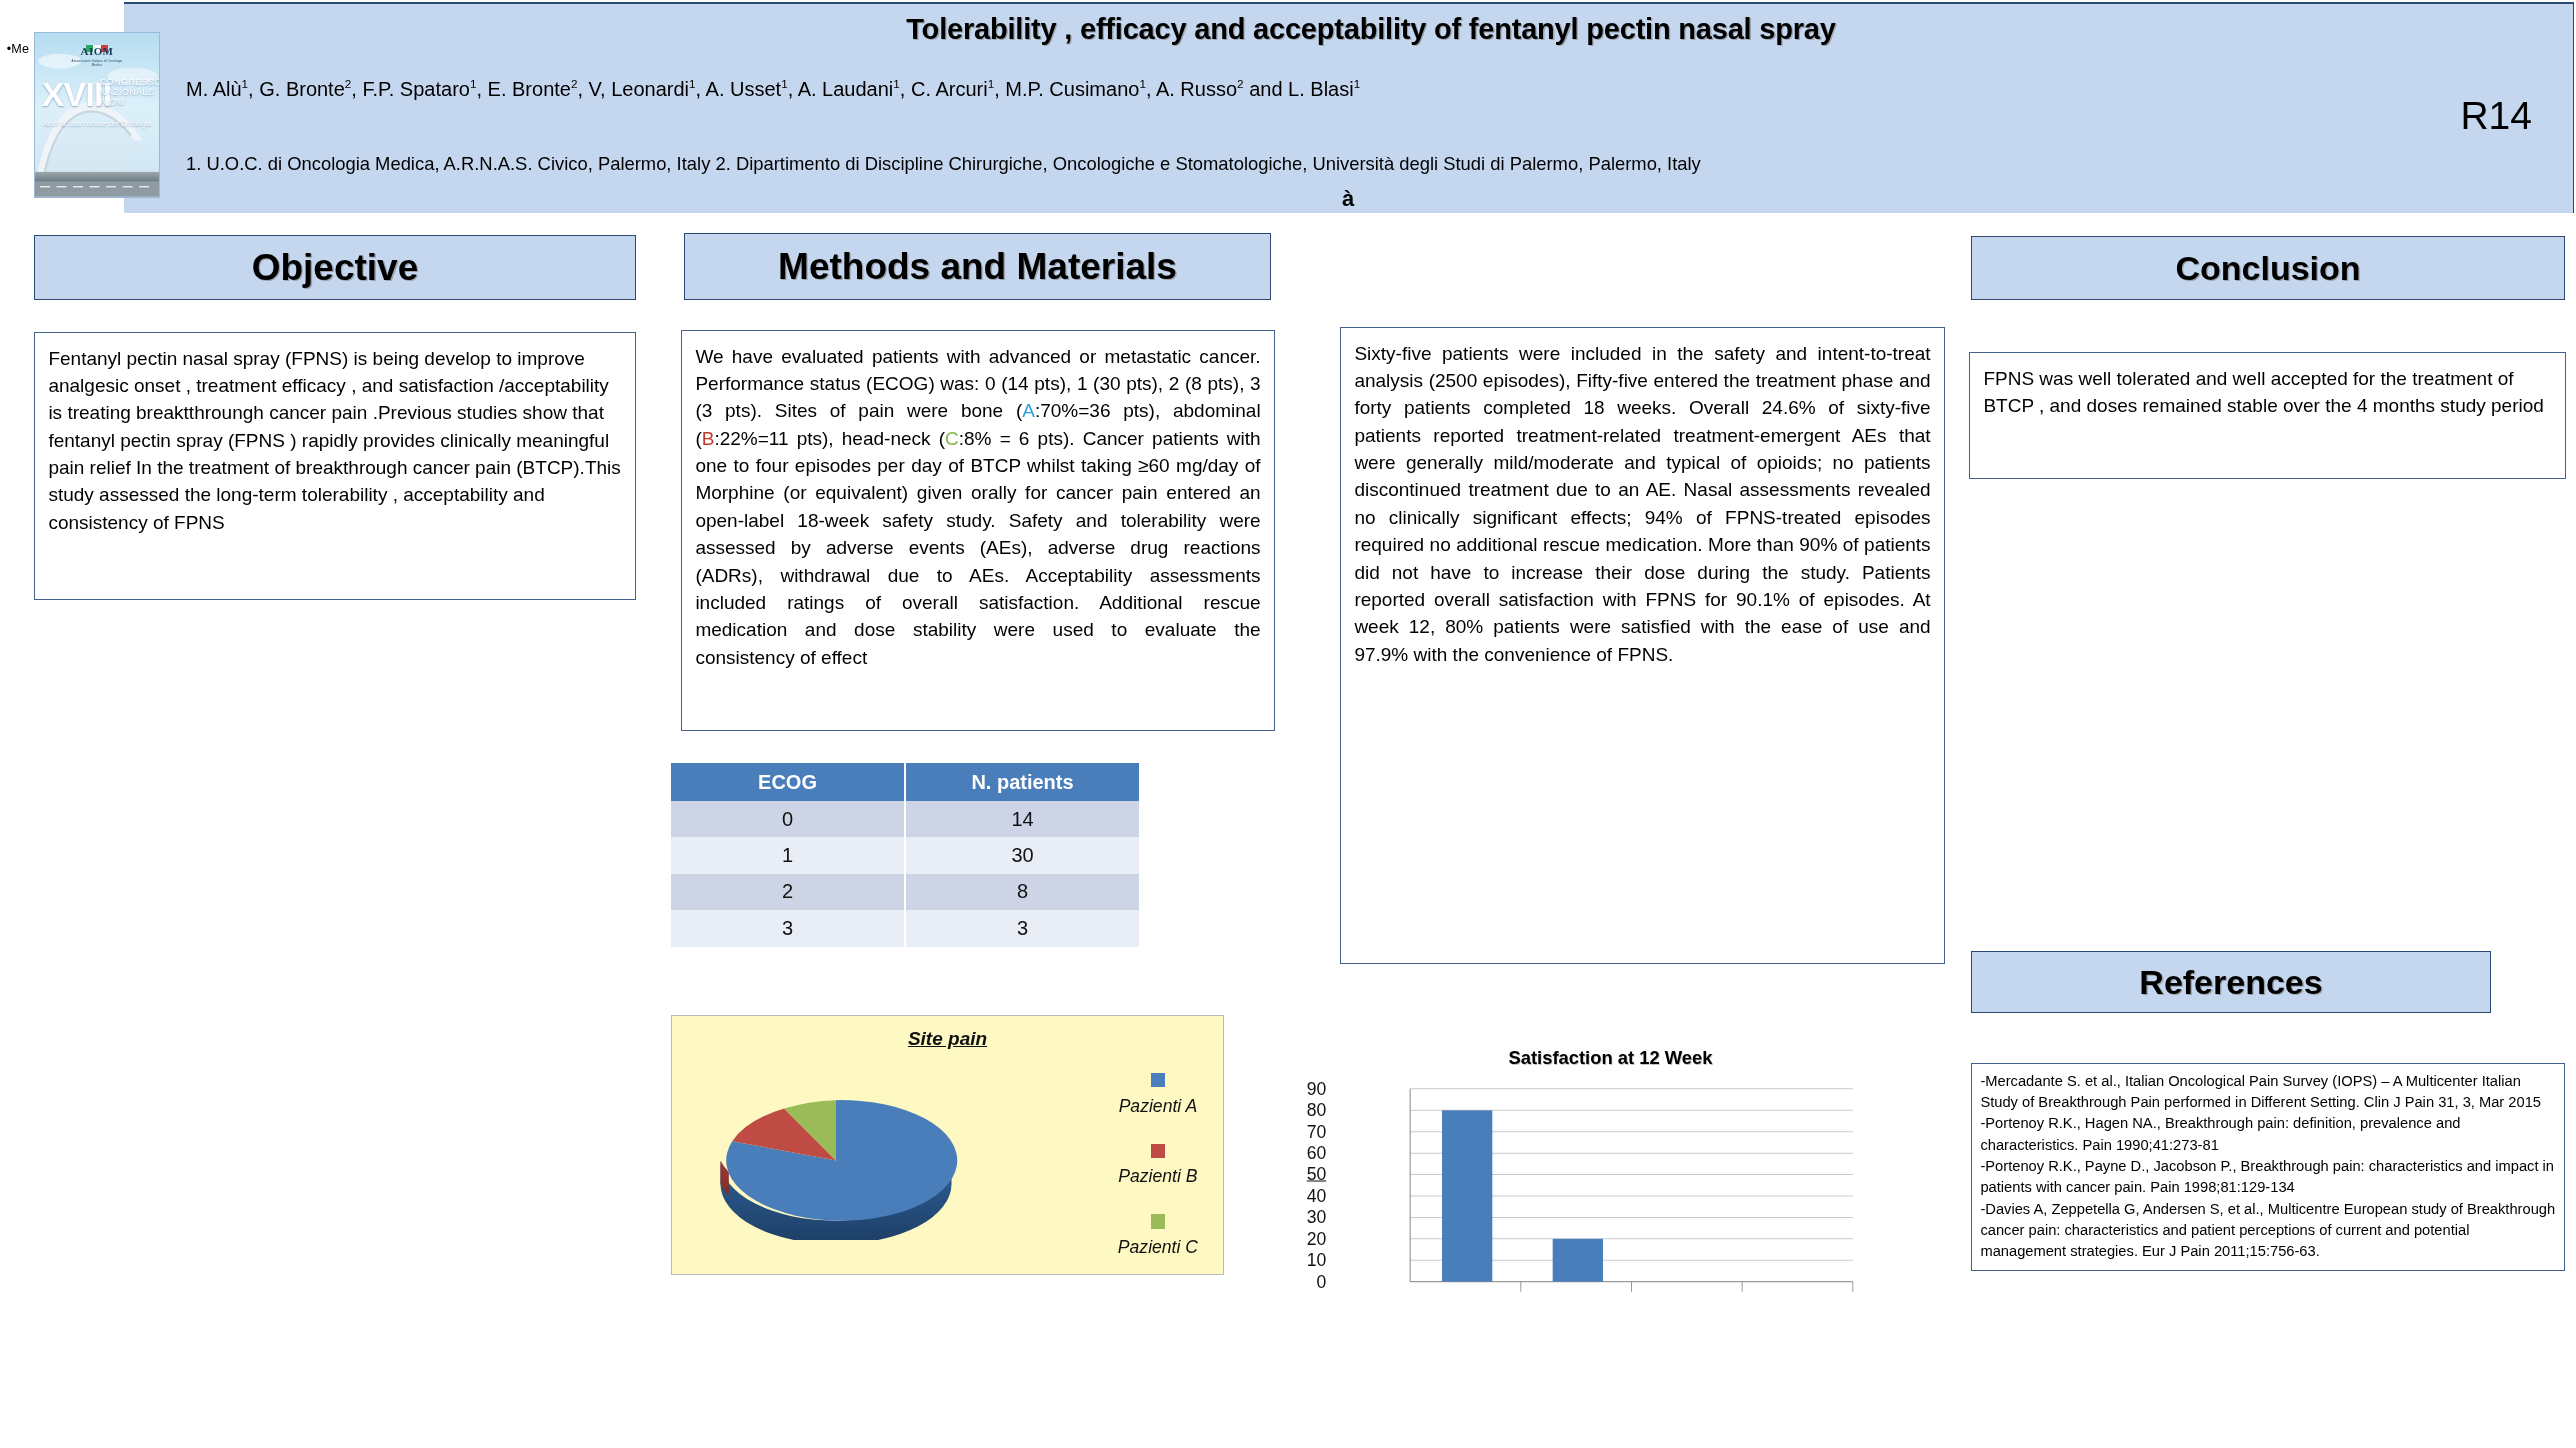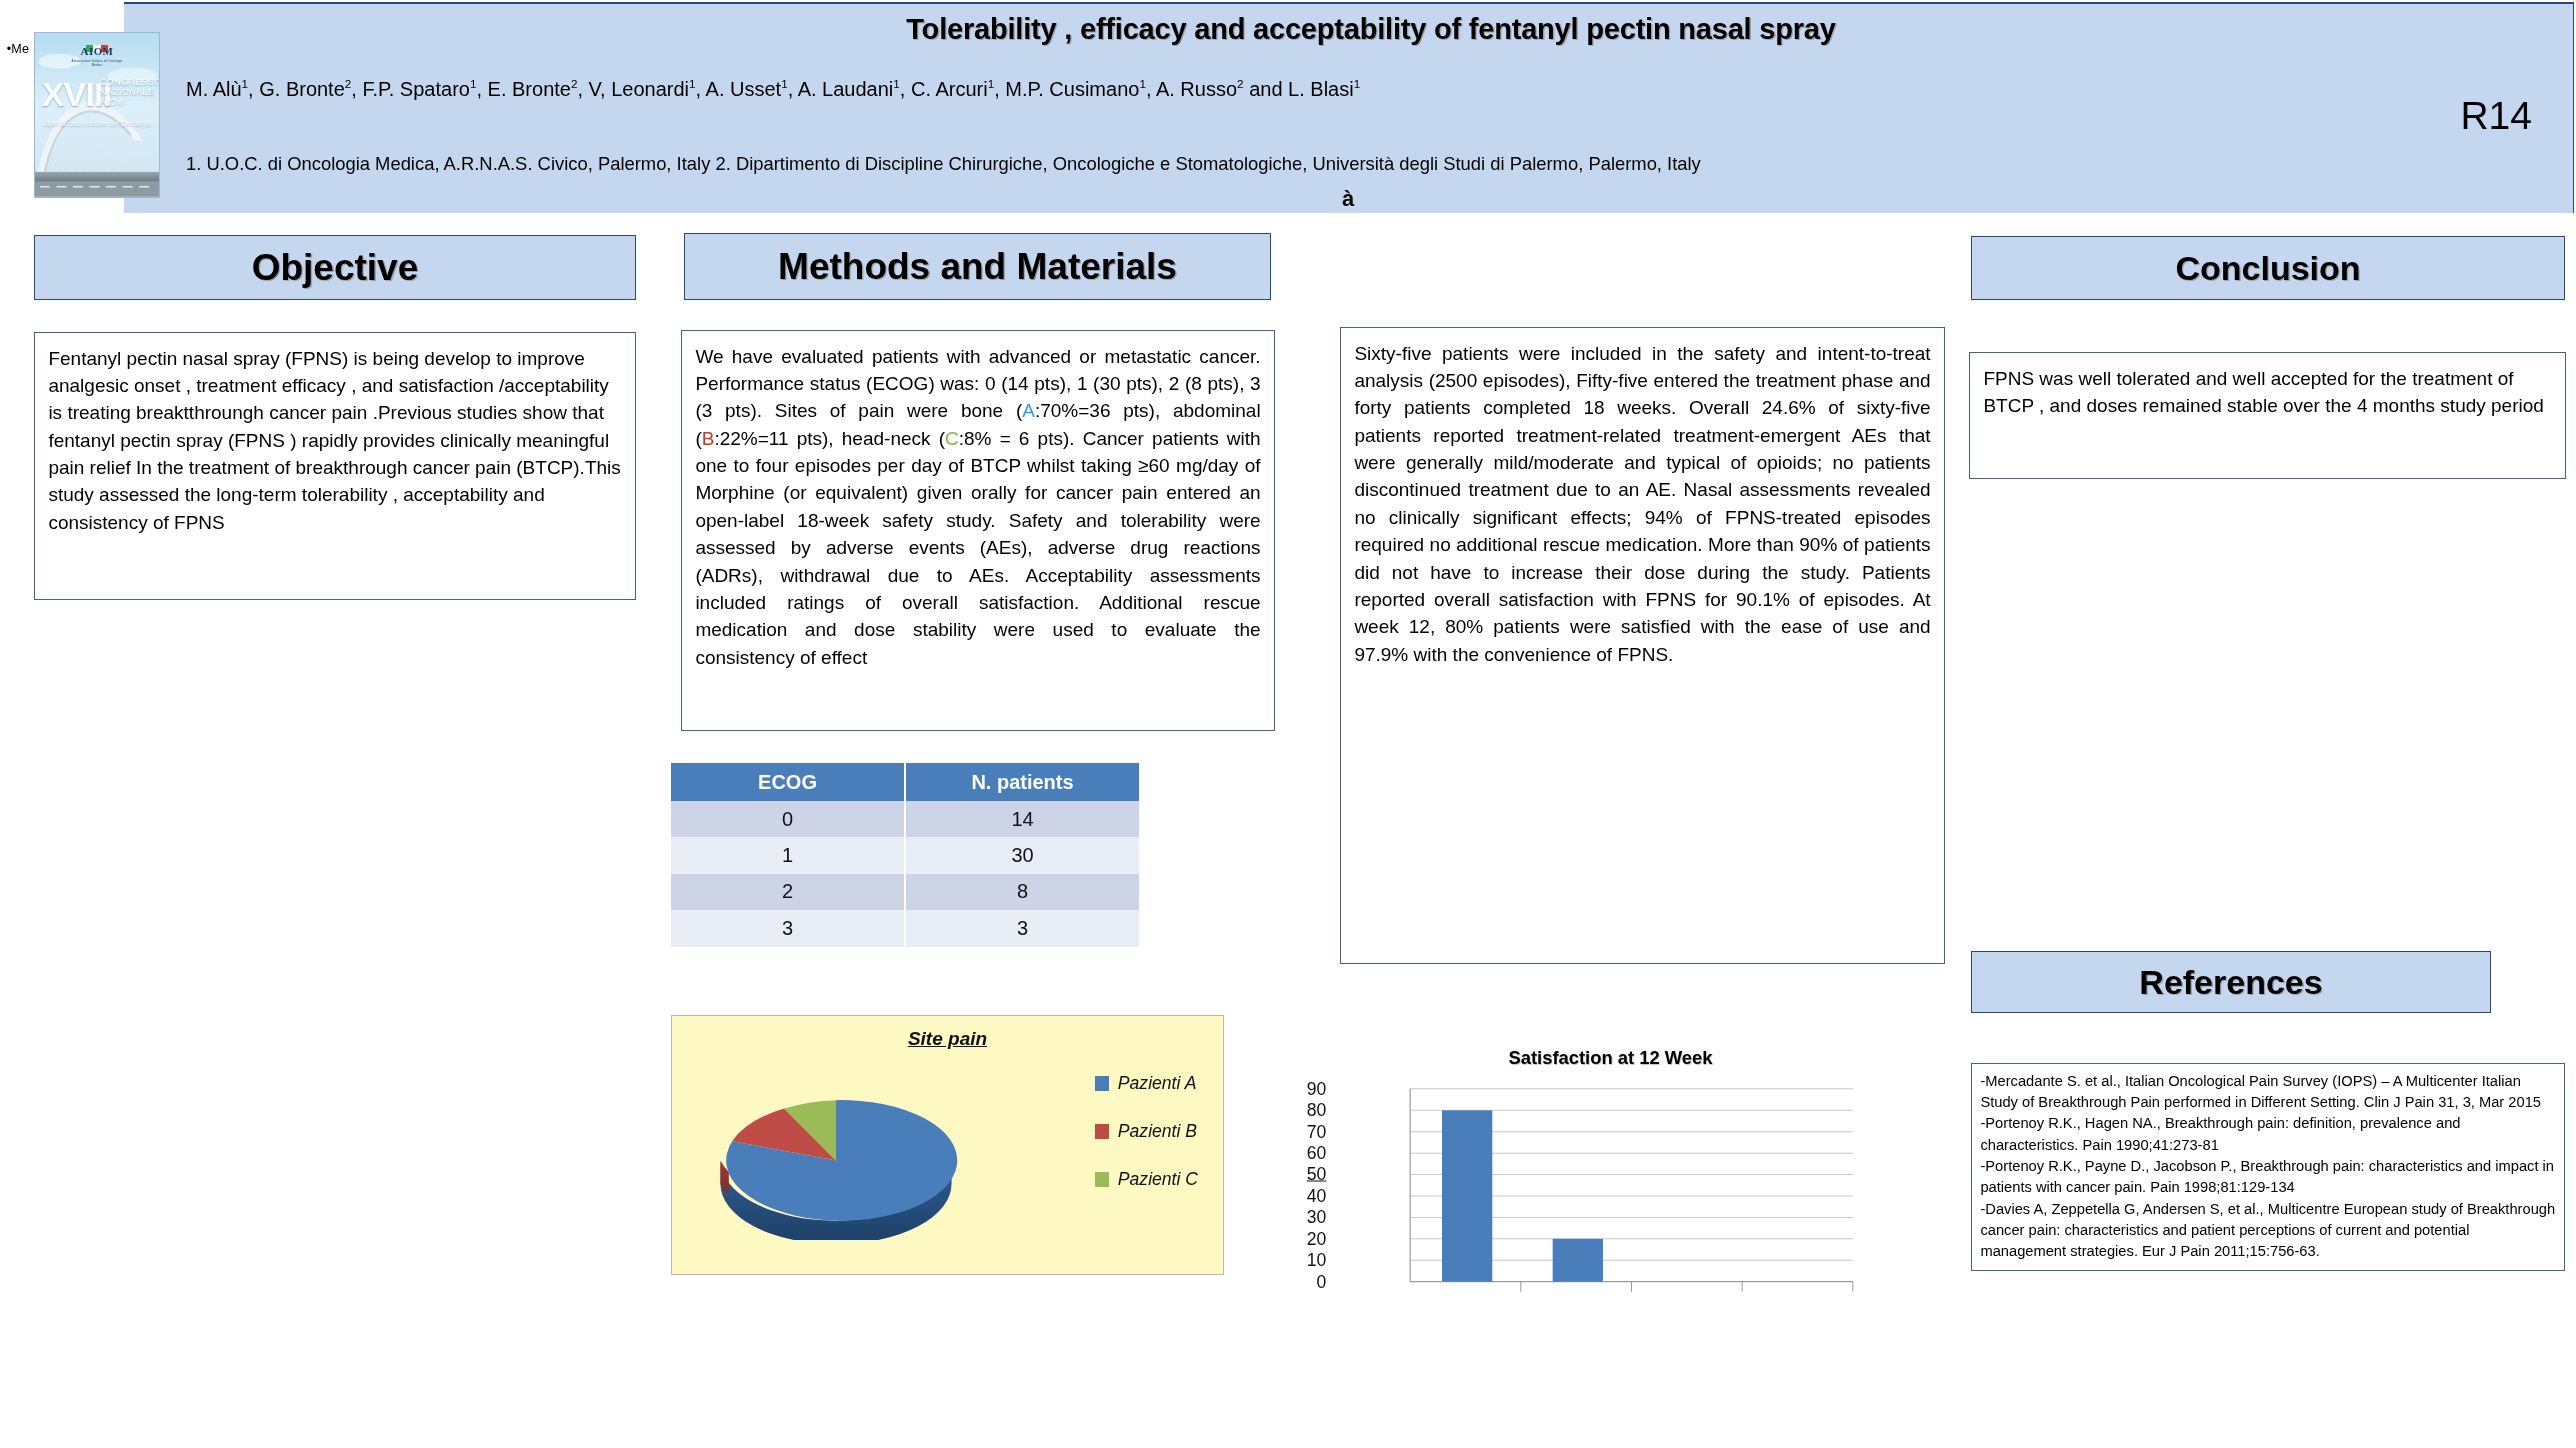--- a/index.html
+++ b/index.html
@@ -146,21 +146,21 @@
   }
   .chart-title {
     text-align: center; font-size: 19px; font-weight: bold; color: #111;
     text-decoration: underline; margin-top: 11.7px;
   }
   .pie-wrap { position: absolute; left: 38px; top: 44px; width: 252px; height: 180px; }
   .pie-legend {
     position: absolute; right: 25px; top: 57px;
     display: flex; flex-direction: column; gap: 27px;
   }
-  .legend-row { display: flex; align-items: center; gap: 8.4px; }
+  .legend-row { display: flex; align-items: center; gap: 8.4px; flex-direction: column; }
   .legend-swatch { width: 14.3px; height: 14.3px; display: inline-block; }
   .legend-label { font-size: 17.6px; color: #111; }
 
   
   .bar-title {
     position: absolute; left: 1342px; top: 1047px; width: 537px;
     text-align: center; font-size: 18.4px; font-weight: bold; color: #000;
     text-shadow: 0.7px 0.7px 0 rgba(140,140,140,.5);
   }
   .bar-chart { position: absolute; left: 1333px; top: 1082px; width: 545px; height: 225px; }

